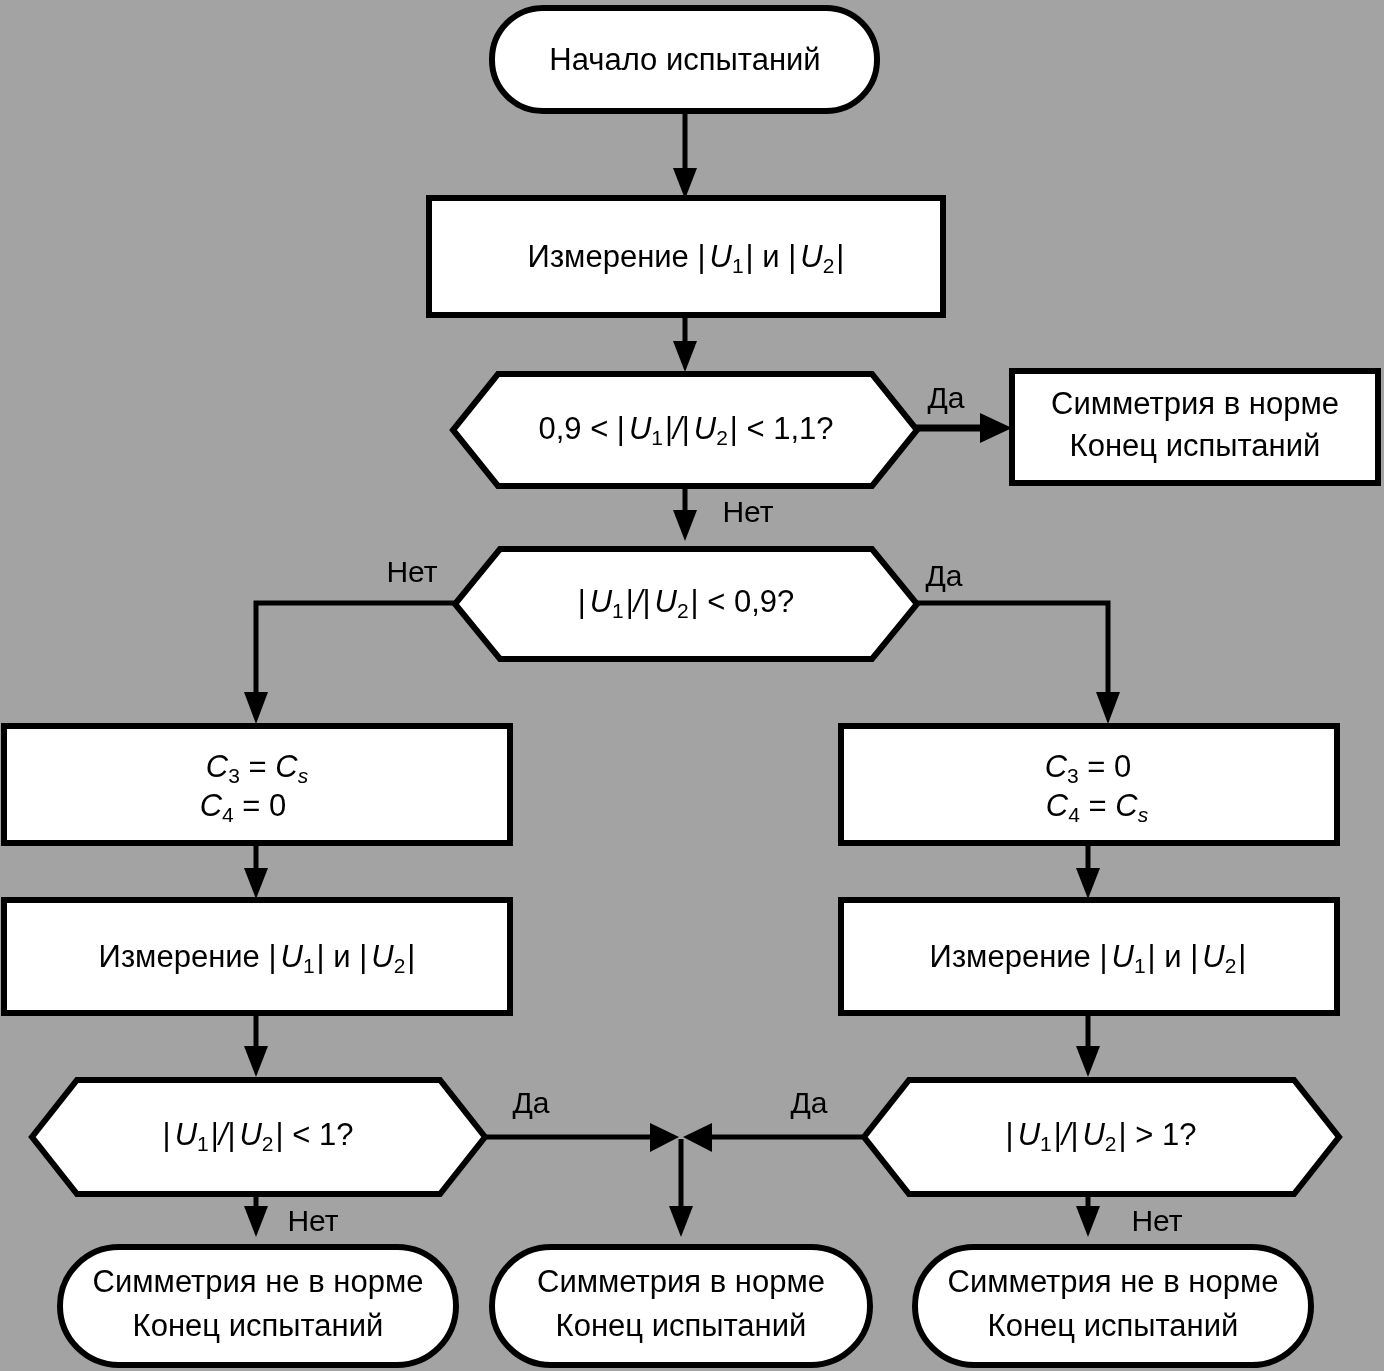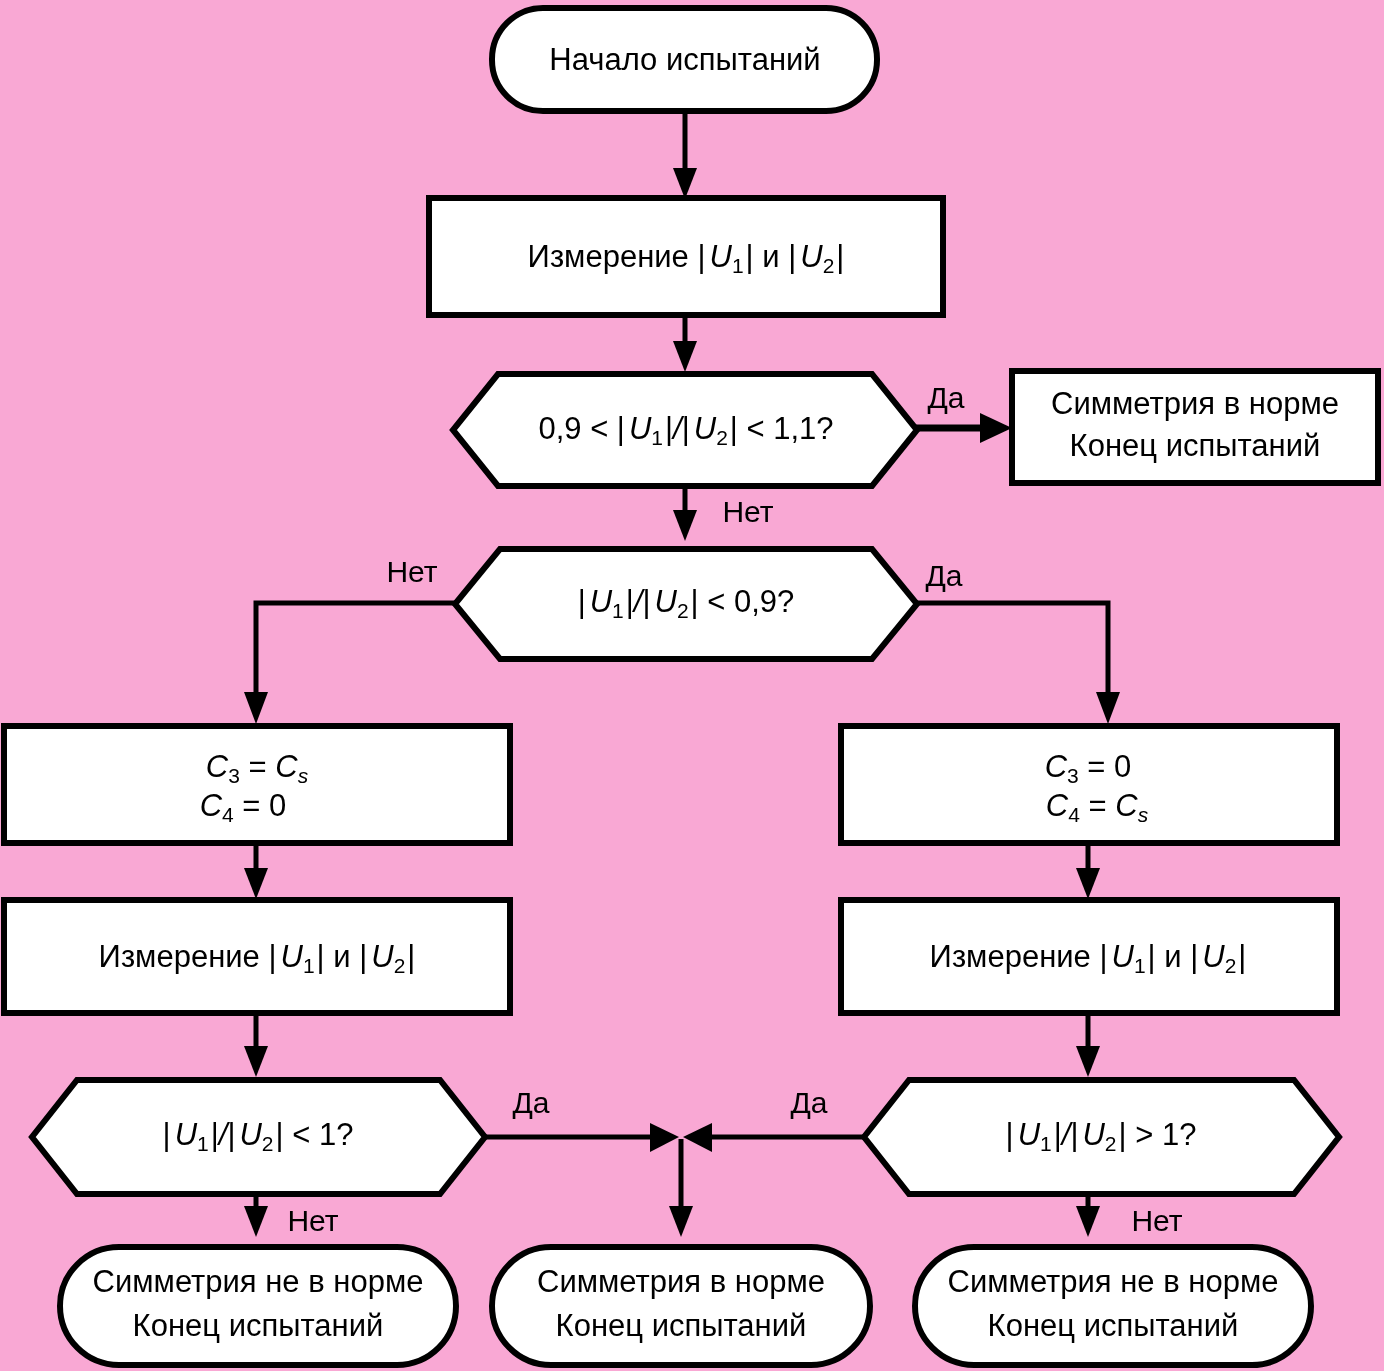--- a/index.html
+++ b/index.html
@@ -4,21 +4,21 @@
 <style>
   html, body {
     margin: 0;
     padding: 0;
     background: #ffffff;
   }
   #flowchart-root {
     position: relative;
     width: 1384px;
     height: 1371px;
-    background: #f9a8d4;
+    background: #a3a3a3;
     font-family: "Liberation Sans", sans-serif;
   }
   svg.diagram {
     display: block;
     width: 1384px;
     height: 1371px;
   }
   .shape-outline {
     fill: #ffffff;
     stroke: #000000;

